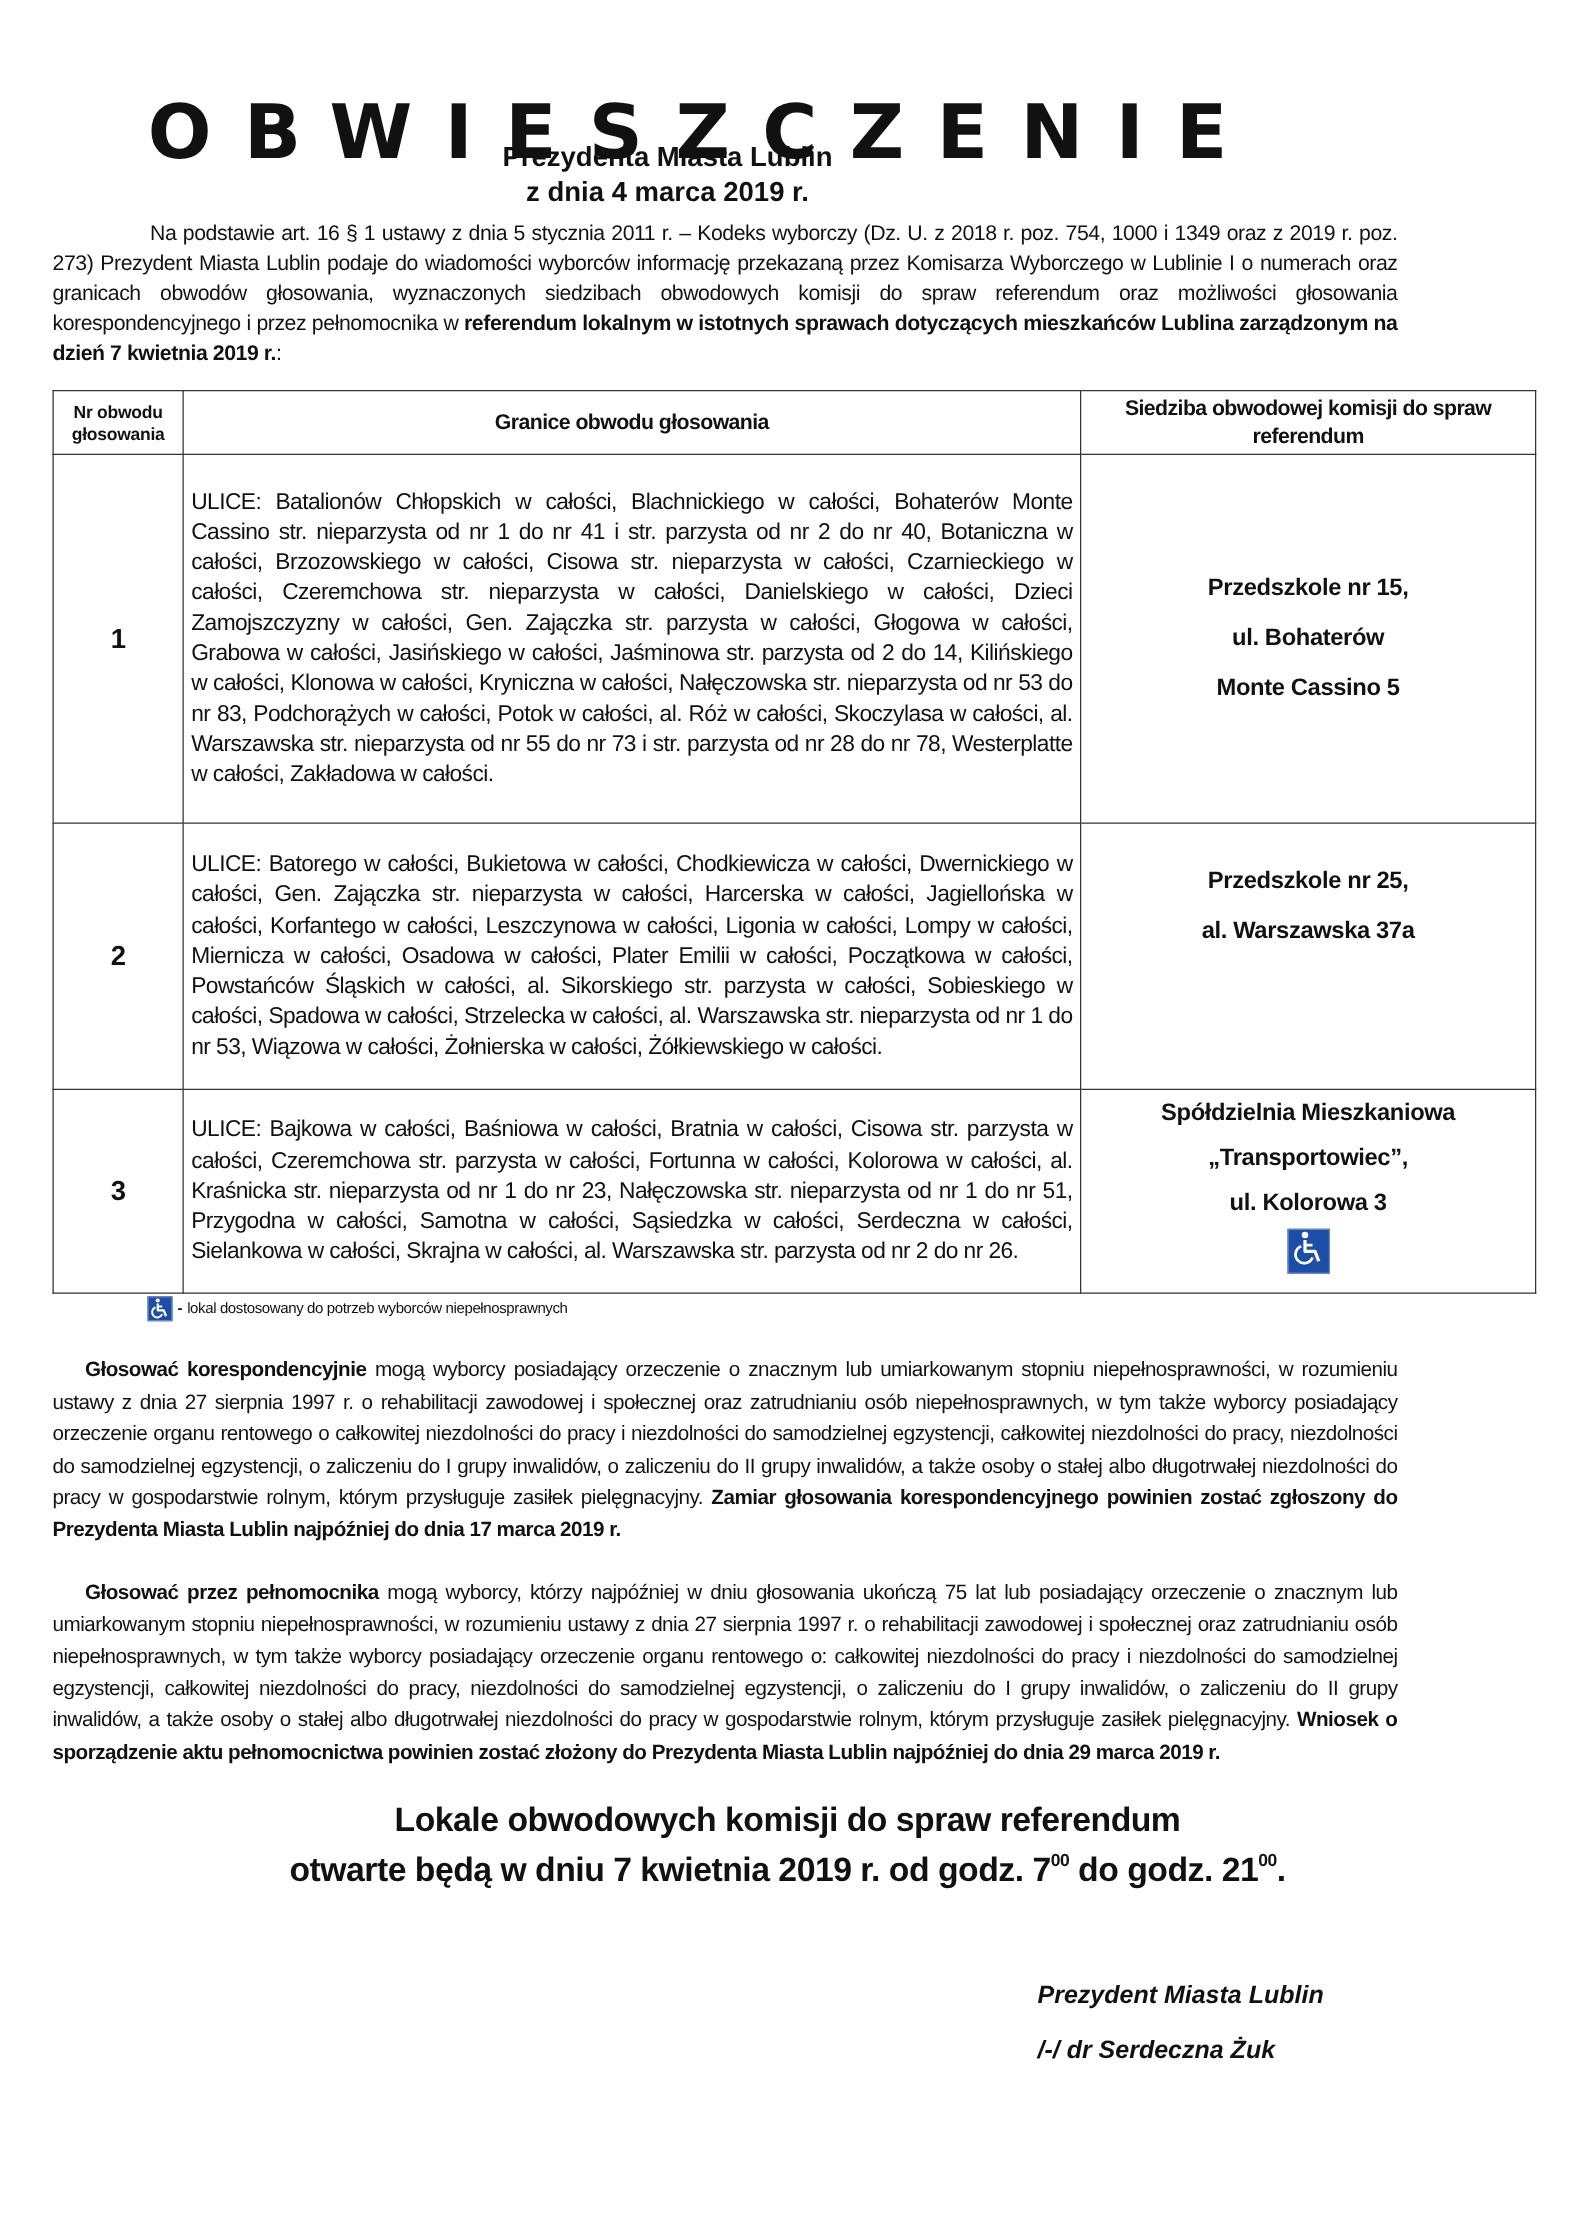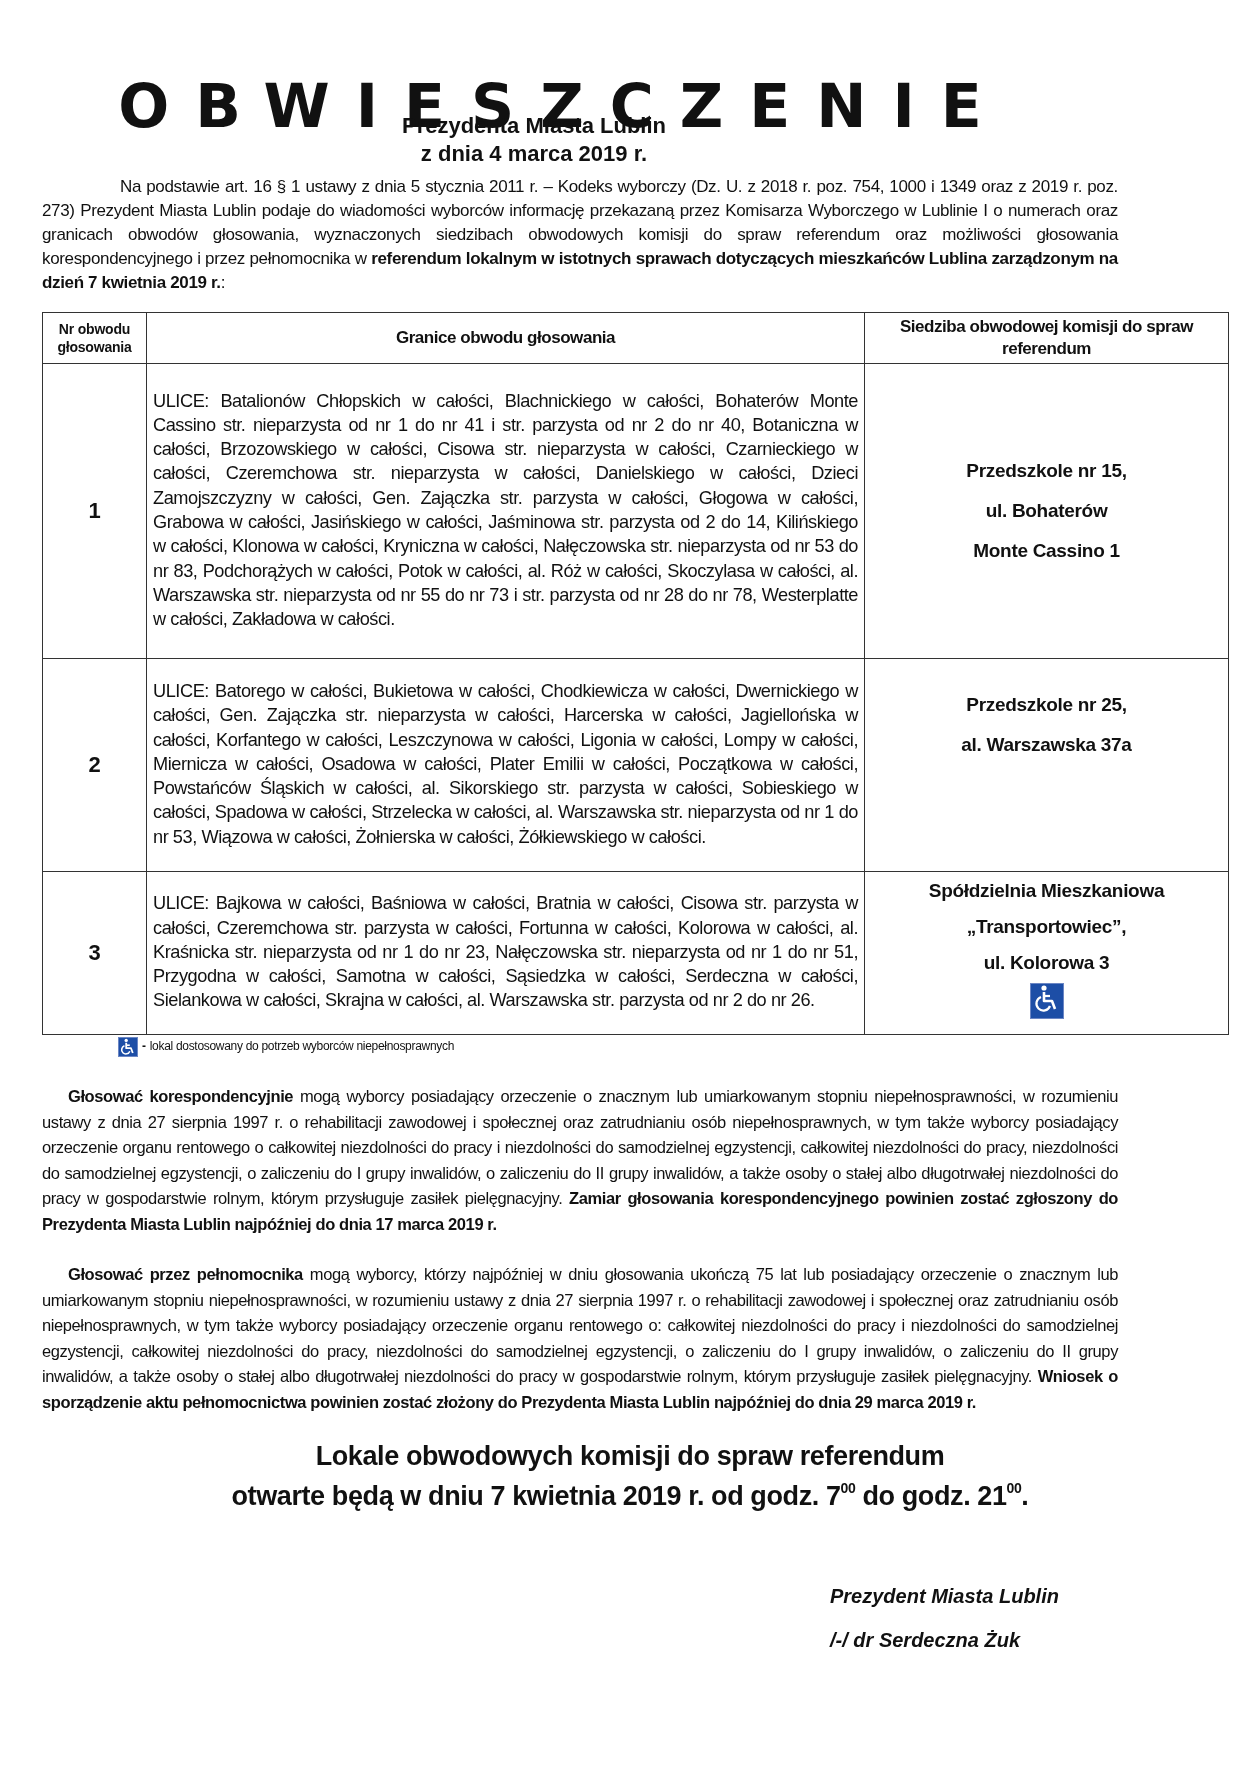--- a/index.html
+++ b/index.html
@@ -79,21 +79,21 @@
     <th class="c1">Nr obwodu głosowania</th>
     <th class="c2">Granice obwodu głosowania</th>
     <th class="c3">Siedziba obwodowej komisji do spraw referendum</th>
   </tr>
   <tr style="height:295px;">
     <td class="num">1</td>
     <td class="streets">ULICE: Batalionów Chłopskich w całości, Blachnickiego w całości, Bohaterów Monte Cassino str. nieparzysta od nr 1 do nr 41 i str. parzysta od nr 2 do nr 40, Botaniczna w całości, Brzozowskiego w całości, Cisowa str. nieparzysta w całości, Czarnieckiego w całości, Czeremchowa str. nieparzysta w całości, Danielskiego w całości, Dzieci Zamojszczyzny w całości, Gen. Zajączka str. parzysta w całości, Głogowa w całości, Grabowa w całości, Jasińskiego w całości, Jaśminowa str. parzysta od 2 do 14, Kilińskiego w całości, Klonowa w całości, Kryniczna w całości, Nałęczowska str. nieparzysta od nr 53 do nr 83, Podchorążych w całości, Potok w całości, al. Róż w całości, Skoczylasa w całości, al. Warszawska str. nieparzysta od nr 55 do nr 73 i str. parzysta od nr 28 do nr 78, Westerplatte w całości, Zakładowa w całości.</td>
     <td class="seat">
       <div>Przedszkole nr 15,</div>
       <div>ul. Bohaterów</div>
-      <div>Monte Cassino 1</div>
+      <div>Monte Cassino 5</div>
     </td>
   </tr>
   <tr style="height:213px;">
     <td class="num">2</td>
     <td class="streets">ULICE: Batorego w całości, Bukietowa w całości, Chodkiewicza w całości, Dwernickiego w całości, Gen. Zajączka str. nieparzysta w całości, Harcerska w całości, Jagiellońska w całości, Korfantego w całości, Leszczynowa w całości, Ligonia w całości, Lompy w całości, Miernicza w całości, Osadowa w całości, Plater Emilii w całości, Początkowa w całości, Powstańców Śląskich w całości, al. Sikorskiego str. parzysta w całości, Sobieskiego w całości, Spadowa w całości, Strzelecka w całości, al. Warszawska str. nieparzysta od nr 1 do nr 53, Wiązowa w całości, Żołnierska w całości, Żółkiewskiego w całości.</td>
     <td class="seat" style="vertical-align:top; padding-top:26px;">
       <div>Przedszkole nr 25,</div>
       <div>al. Warszawska 37a</div>
     </td>
   </tr>

